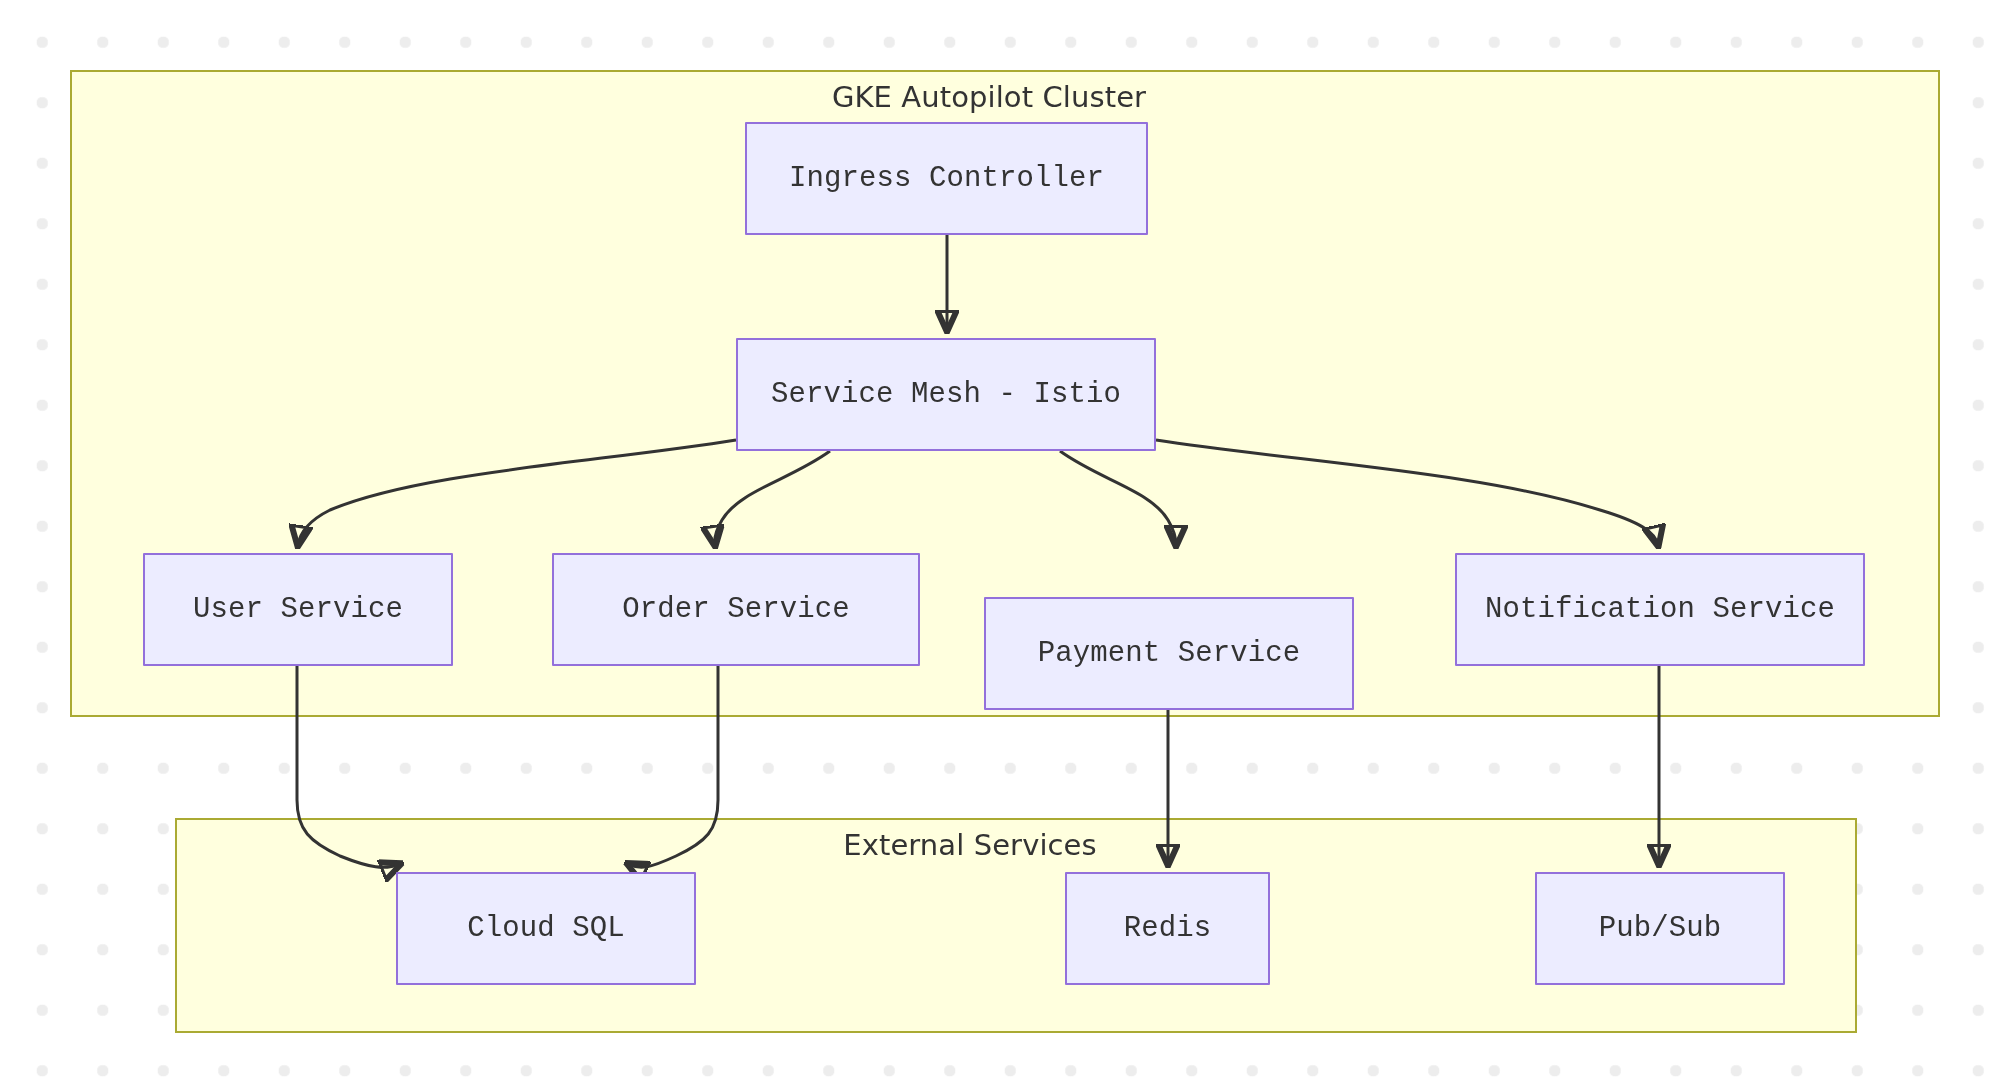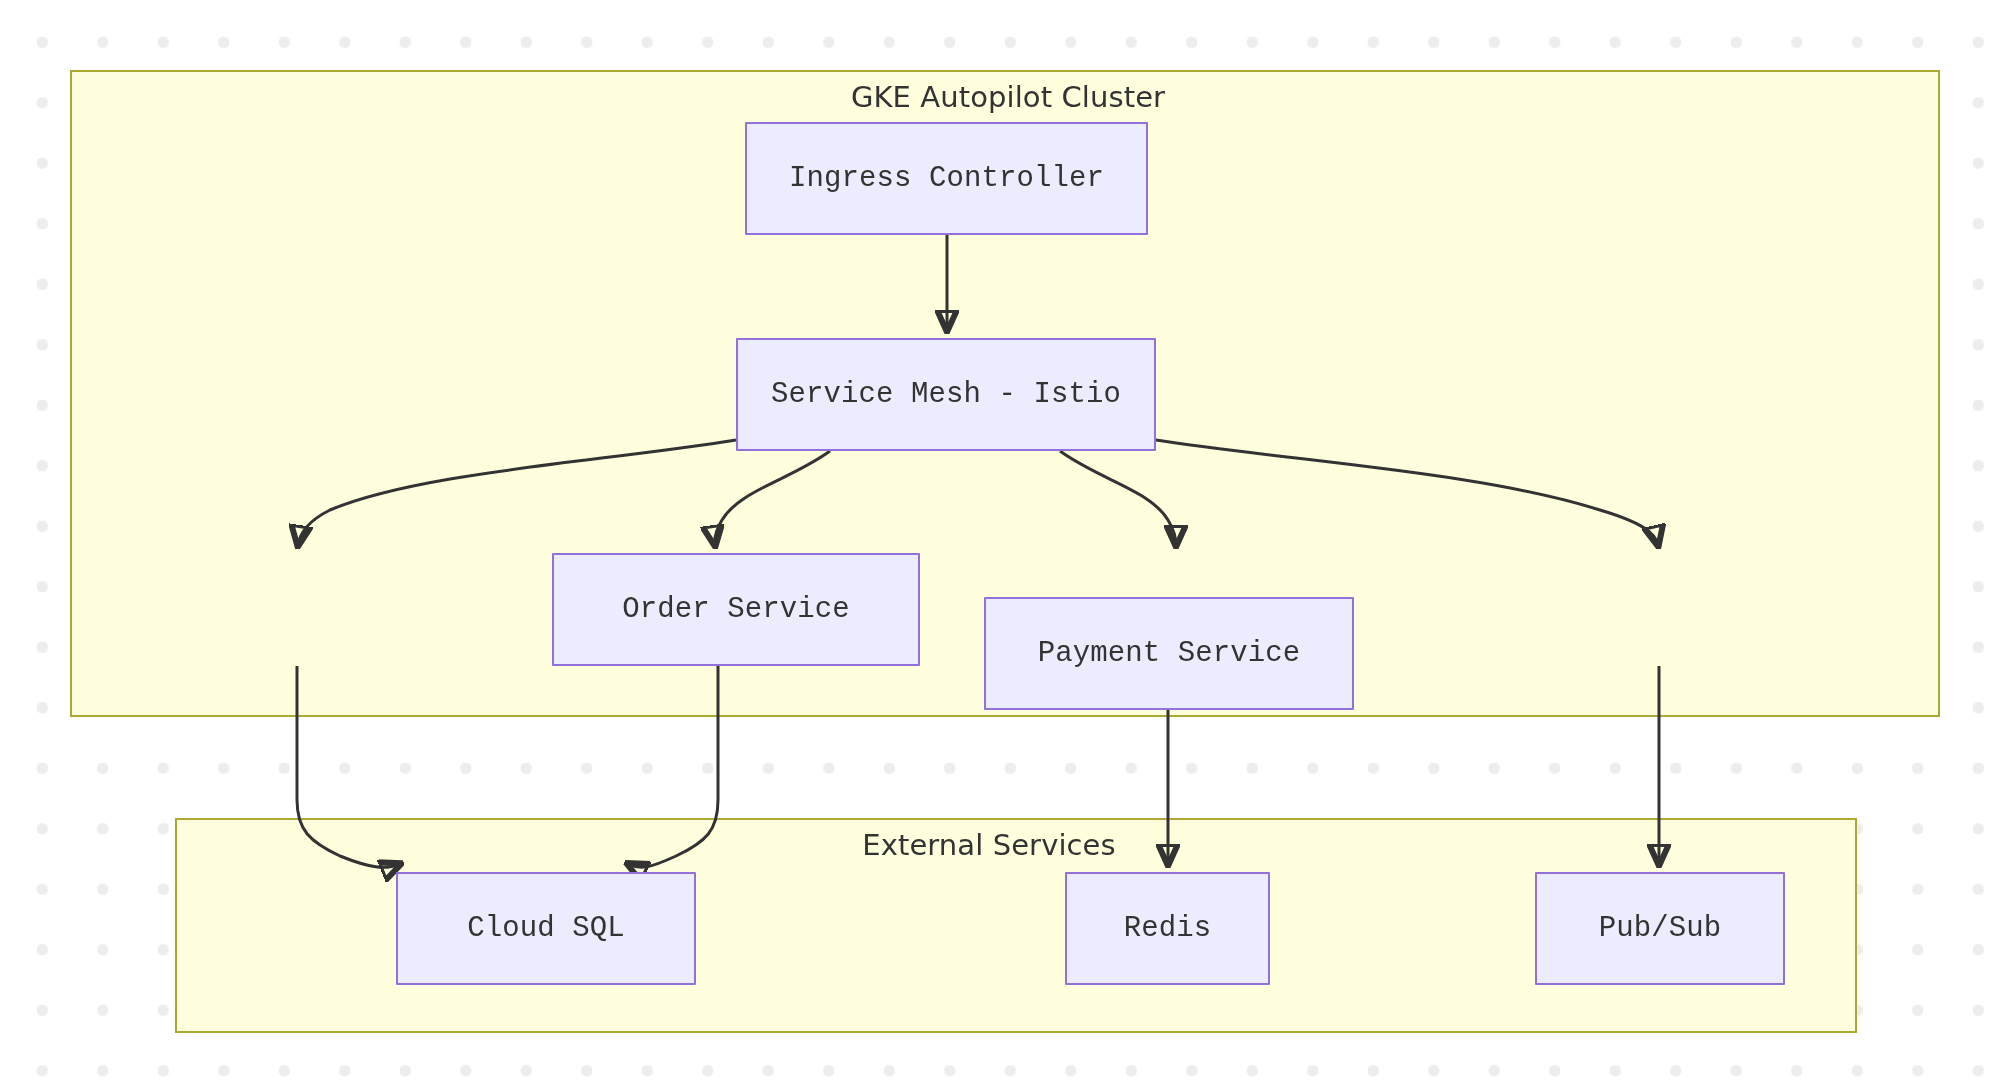--- a/index.html
+++ b/index.html
@@ -25,21 +25,20 @@
     border: 2.5px solid #aaaa33;
     border-radius: 0px;
   }
   .cluster-label {
     position: absolute;
     transform: translateX(-50%);
     white-space: nowrap;
     color: #333333;
     font-size: 29px;
     letter-spacing: 0.1px;
-    margin-left: 19px;
   }
   .node {
     position: absolute;
     box-sizing: border-box;
     background: #ececff;
     border: 2.5px solid #9370db;
     border-radius: 1px;
     display: flex;
     align-items: center;
     justify-content: center;
@@ -89,19 +88,21 @@
         <path d="M 1168,666 L 1168,864" marker-end="url(#arrowhead)"></path>
         <path d="M 1659,666 L 1659,864" marker-end="url(#arrowhead)"></path>
       </g>
   </svg>
 
   <div class="cluster-label" id="label-gke" style="left: 989px; top: 80px;">GKE Autopilot Cluster</div>
   <div class="cluster-label" id="label-external" style="left: 970px; top: 828px;">External Services</div>
 
   <div class="node" id="node-ingress" style="left: 745px; top: 122px; width: 403px; height: 113px;">Ingress Controller</div>
   <div class="node" id="node-mesh" style="left: 736px; top: 338px; width: 420px; height: 113px;">Service Mesh - Istio</div>
+  <div class="node" id="node-user" style="left: 143px; top: 553px; width: 310px; height: 113px;">User Service</div>
   <div class="node" id="node-order" style="left: 552px; top: 553px; width: 368px; height: 113px;">Order Service</div>
   <div class="node" id="node-payment" style="left: 984px; top: 553px; width: 370px; height: 113px; margin-top: 44px;">Payment Service</div>
+  <div class="node" id="node-notification" style="left: 1455px; top: 553px; width: 410px; height: 113px;">Notification Service</div>
   <div class="node" id="node-cloudsql" style="left: 396px; top: 872px; width: 300px; height: 113px;">Cloud SQL</div>
   <div class="node" id="node-redis" style="left: 1065px; top: 872px; width: 205px; height: 113px;">Redis</div>
   <div class="node" id="node-pubsub" style="left: 1535px; top: 872px; width: 250px; height: 113px;">Pub/Sub</div>
 
 </div>
 
 </body></html>

